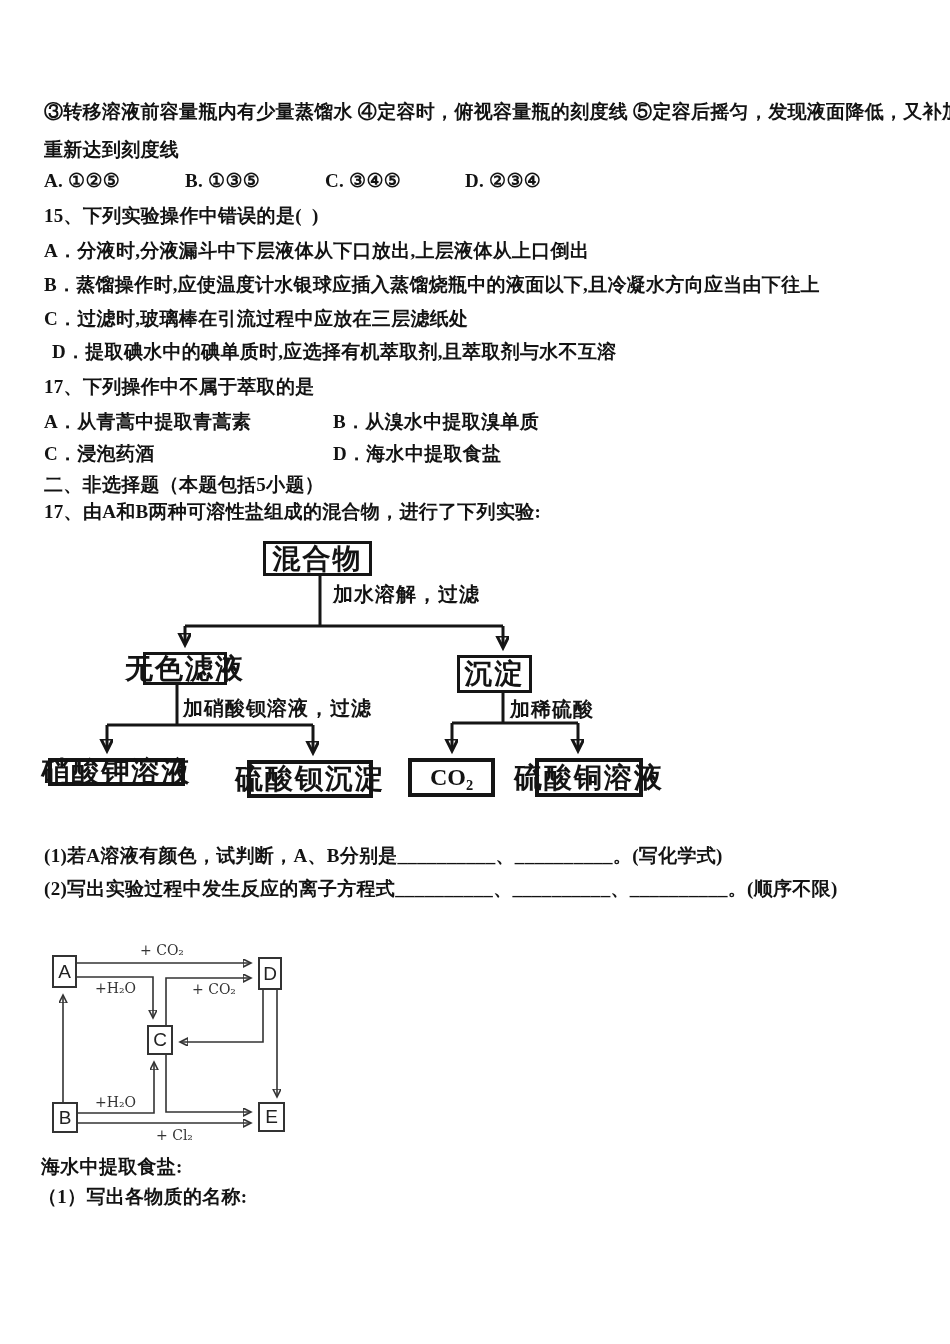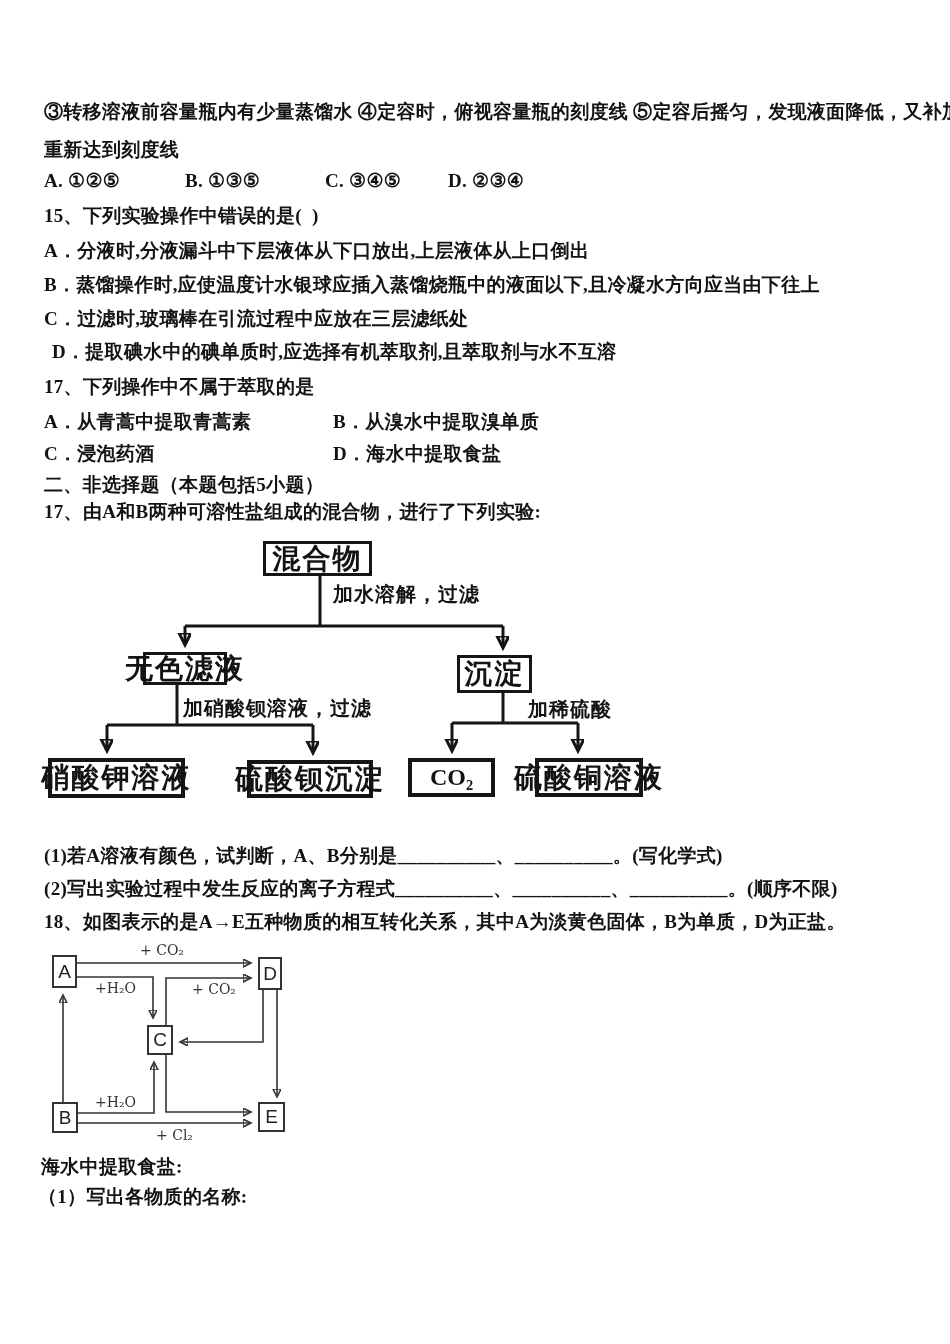--- a/index.html
+++ b/index.html
@@ -41,21 +41,21 @@
 </head>
 <body>
 
 <div class="page">
 
   <p class="ln" style="left:44px; top:100px;">③转移溶液前容量瓶内有少量蒸馏水 ④定容时，俯视容量瓶的刻度线 ⑤定容后摇匀，发现液面降低，又补加少量水，</p>
   <p class="ln" style="left:44px; top:138px;">重新达到刻度线</p>
   <p class="opt" style="left:44px;  top:169px;">A. ①②⑤</p>
   <p class="opt" style="left:185px; top:169px;">B. ①③⑤</p>
   <p class="opt" style="left:325px; top:169px;">C. ③④⑤</p>
-  <p class="opt" style="left:448px; top:169px;text-align:center;">D. ②③④</p>
+  <p class="opt" style="left:465px; top:169px;text-align:center;">D. ②③④</p>
 
   <p class="ln" style="left:44px; top:204px;">15、下列实验操作中错误的是(  )</p>
   <p class="ln" style="left:44px; top:239px;">A．分液时,分液漏斗中下层液体从下口放出,上层液体从上口倒出</p>
   <p class="ln" style="left:44px; top:273px;">B．蒸馏操作时,应使温度计水银球应插入蒸馏烧瓶中的液面以下,且冷凝水方向应当由下往上</p>
   <p class="ln" style="left:44px; top:307px;">C．过滤时,玻璃棒在引流过程中应放在三层滤纸处</p>
   <p class="ln" style="left:52px; top:340px;text-align:center;">D．提取碘水中的碘单质时,应选择有机萃取剂,且萃取剂与水不互溶</p>
 
   <p class="ln" style="left:44px; top:375px;">17、下列操作中不属于萃取的是</p>
   <p class="opt" style="left:44px;  top:410px;">A．从青蒿中提取青蒿素</p>
   <p class="opt" style="left:333px; top:410px;">B．从溴水中提取溴单质</p>
@@ -83,31 +83,30 @@
       <path d="M463,160 V190"></path>
       <path d="M412,190 H538"></path>
       <path d="M412,190 V216" marker-end="url(#ar1)"></path>
       <path d="M538,190 V216" marker-end="url(#ar1)"></path>
     </svg>
     <div class="fb" style="left:223px; top:8px;   width:109px; height:35px;"><span>混合物</span></div>
     <p class="flabel" style="left:293px; top:48px;">加水溶解，过滤</p>
     <div class="fb" style="left:103px; top:119px; width:84px;  height:33px;"><span>无色滤液</span></div>
     <div class="fb" style="left:417px; top:122px; width:75px;  height:38px;"><span>沉淀</span></div>
     <p class="flabel" style="left:143px; top:162px;">加硝酸钡溶液，过滤</p>
-    <p class="flabel" style="left:470px; top:163px;margin-left:18px;">加稀硫酸</p>
-    <div class="fb heavy" style="left:8px;   top:225px; width:137px; height:40px;"><span>硝酸钾溶液</span></div>
+    <p class="flabel" style="left:470px; top:163px;">加稀硫酸</p>
+    <div class="fb heavy" style="left:8px;   top:225px; width:137px; height:28px;"><span>硝酸钾溶液</span></div>
     <div class="fb heavy" style="left:207px; top:227px; width:126px; height:38px;"><span>硫酸钡沉淀</span></div>
     <div class="fb heavy" style="left:368px; top:225px; width:87px;  height:39px; font-size:24px; letter-spacing:0;"><span>CO₂</span></div>
     <div class="fb heavy" style="left:495px; top:225px; width:108px; height:39px;"><span>硫酸铜溶液</span></div>
   </div>
 
   <p class="ln" style="left:44px; top:844px;">(1)若A溶液有颜色，试判断，A、B分别是__________、__________。(写化学式)</p>
   <p class="ln" style="left:44px; top:877px;">(2)写出实验过程中发生反应的离子方程式__________、__________、__________。(顺序不限)</p>
 
-  <p class="ln" style="left:44px; top:910px;">18、如图表示的是A→E五种物质的相互转化关系，其中A为淡黄色固体，B为单质，D为正盐。</p>
 
   <div class="diagram2">
     <svg class="d2-wires" width="270" height="210" viewBox="0 0 270 210">
       <defs>
         <marker id="ar2" markerUnits="userSpaceOnUse" markerWidth="10" markerHeight="10" refX="7" refY="4" orient="auto">
           <path d="M0,0 L8,4 L0,8 Z" fill="#333" stroke="none"></path>
         </marker>
       </defs>
       <path d="M37,21 H210" marker-end="url(#ar2)"></path>
       <path d="M37,35 H113 V75" marker-end="url(#ar2)"></path>

